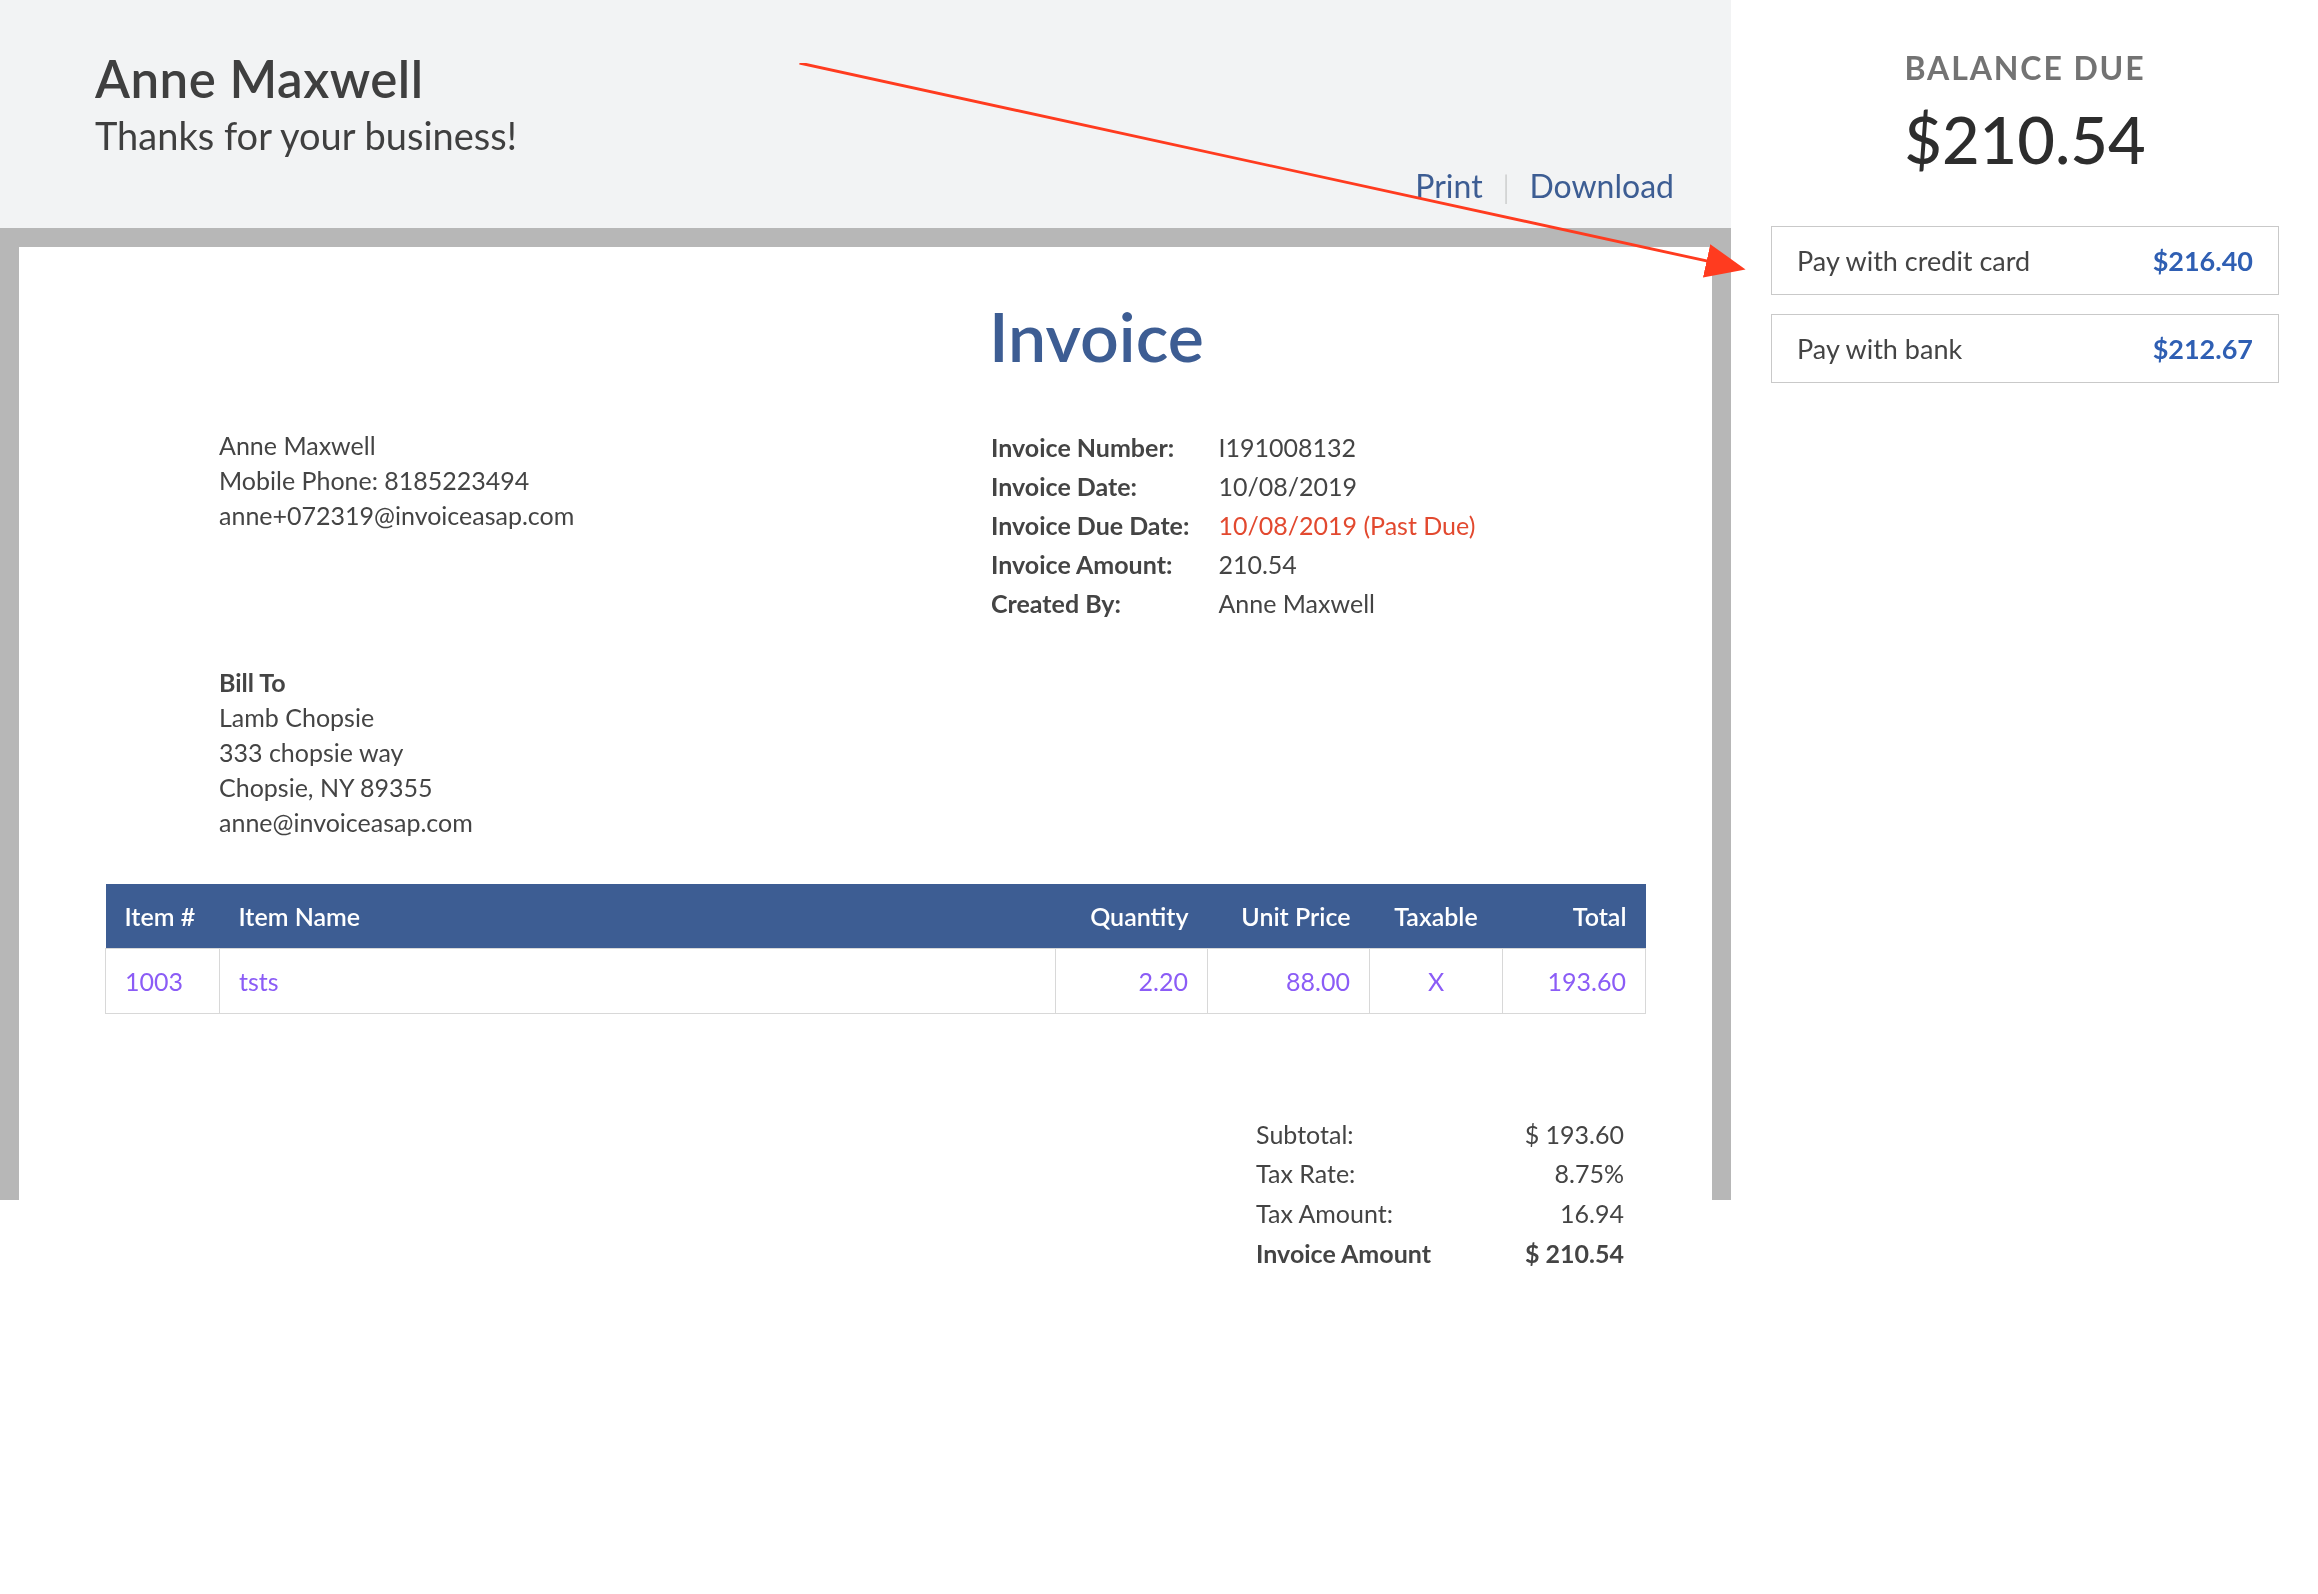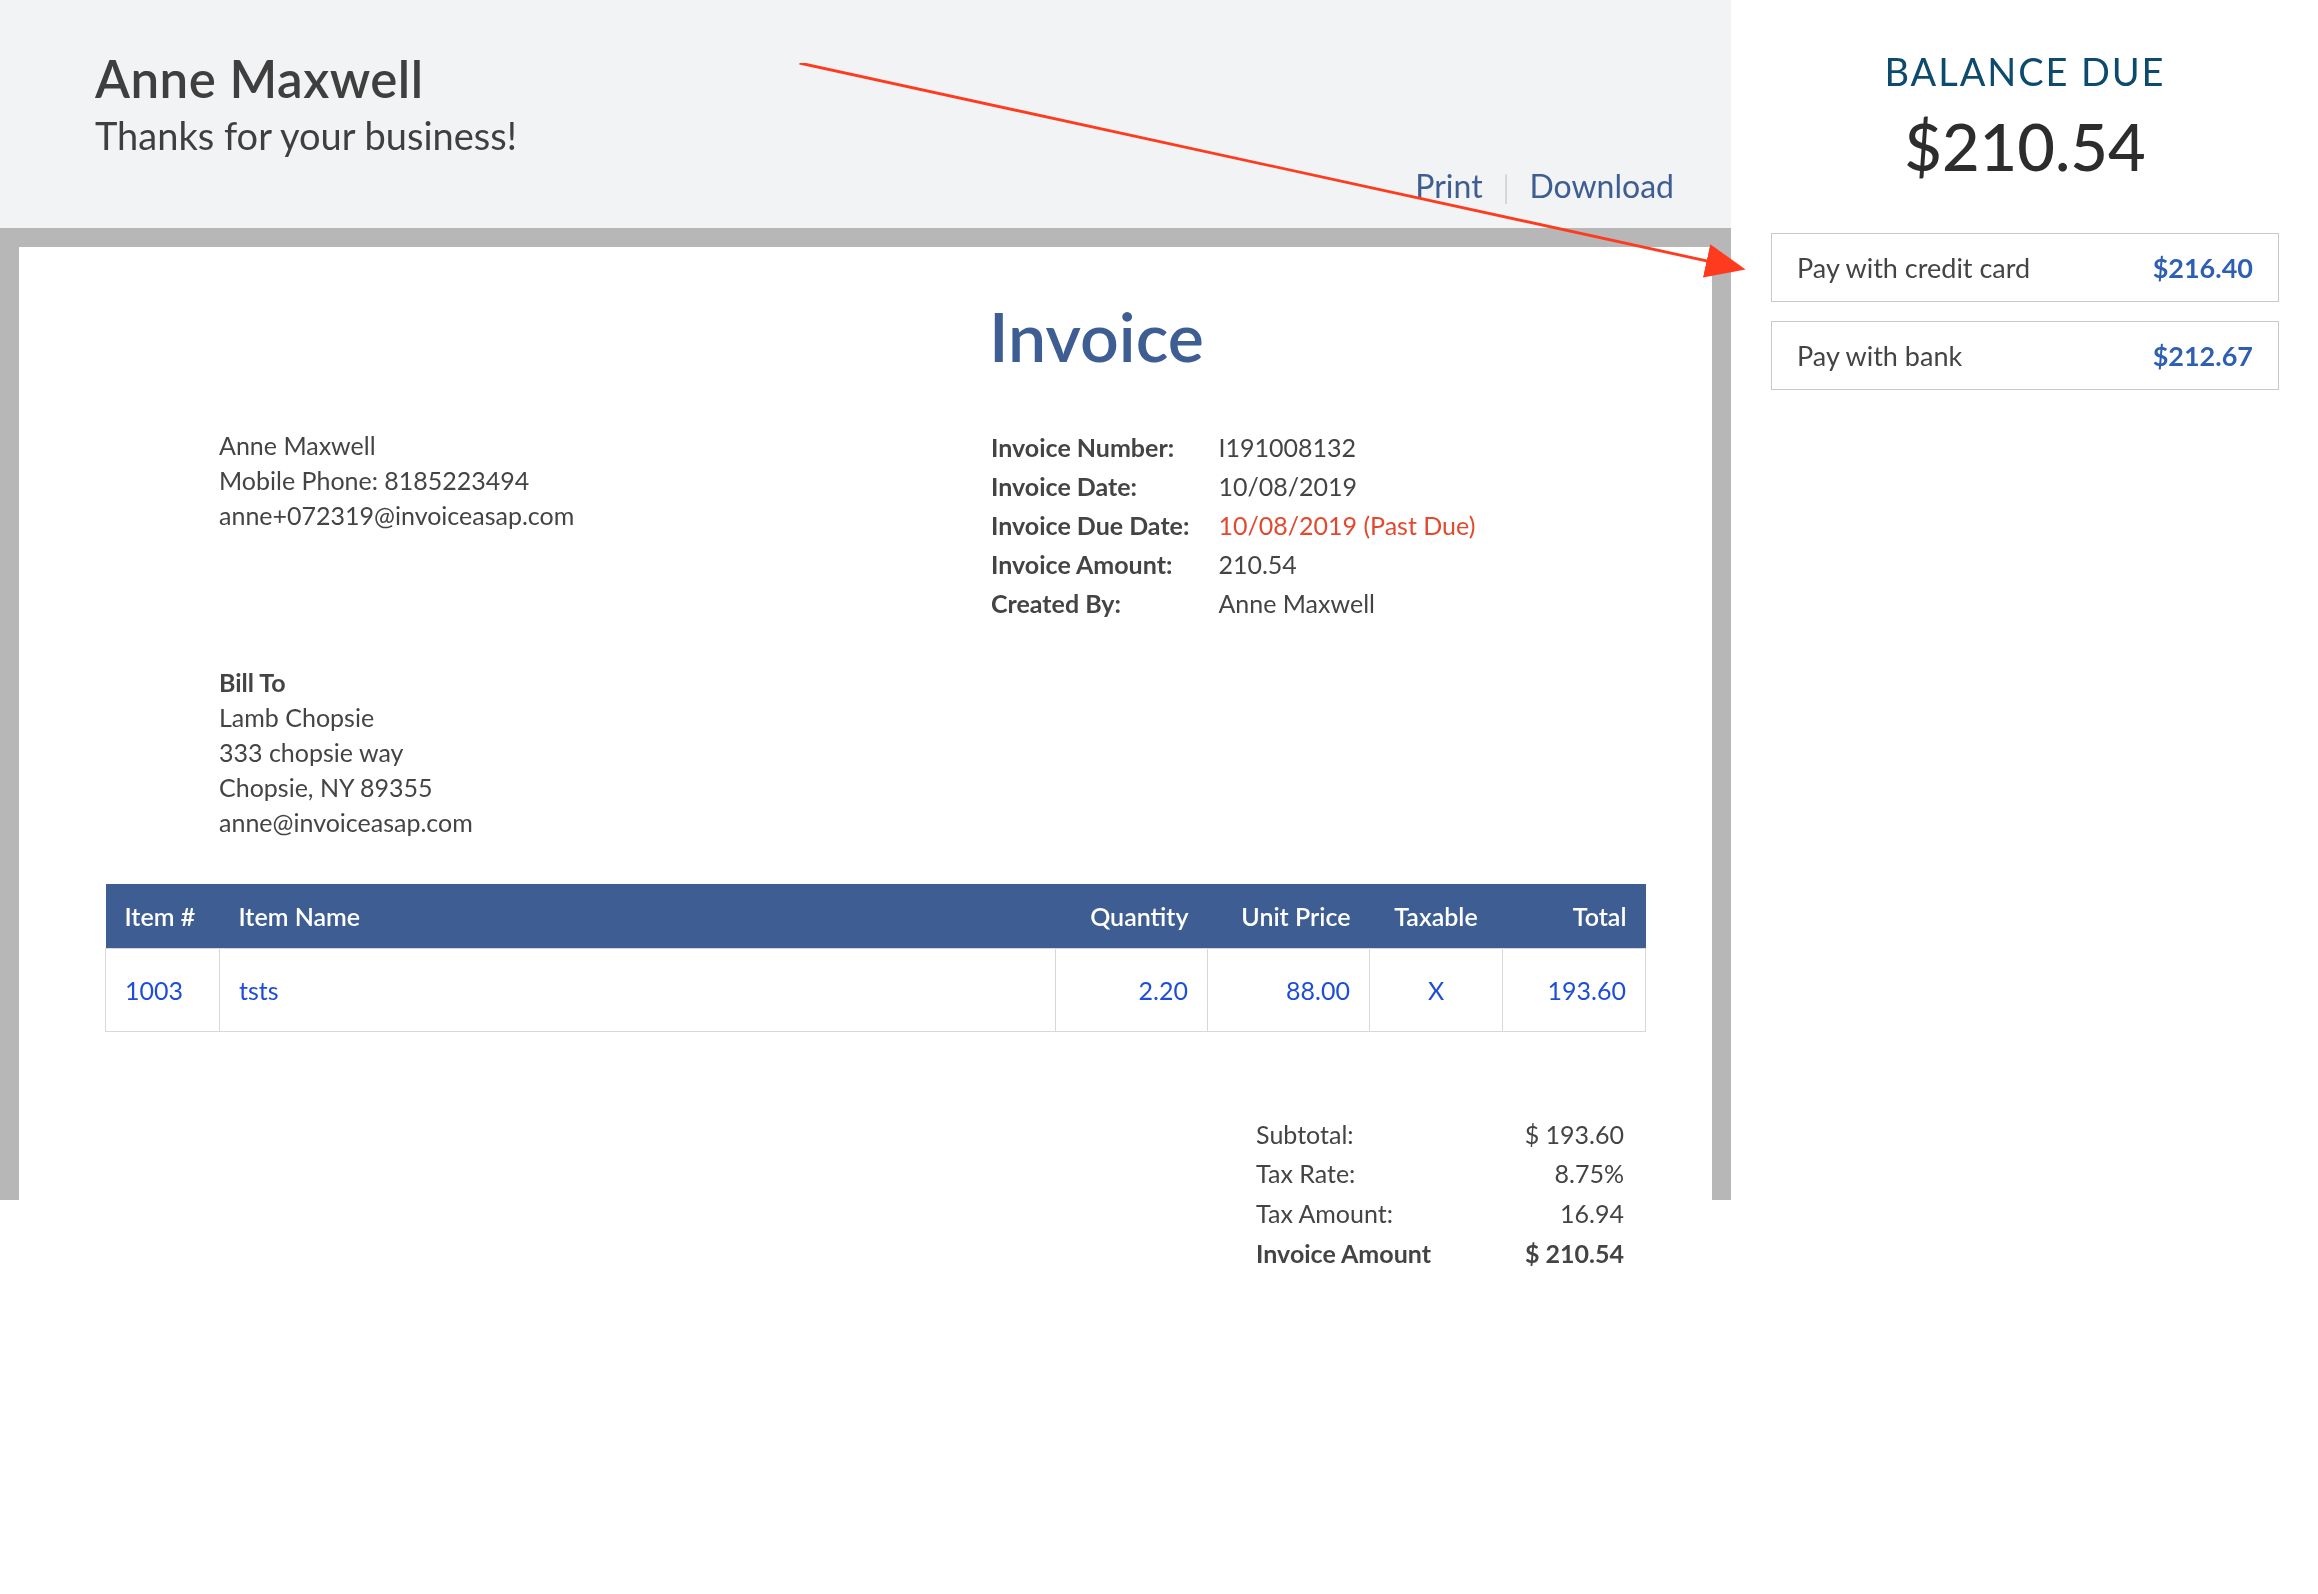--- a/index.html
+++ b/index.html
@@ -106,22 +106,22 @@
     background:#3d5d93;
     color:#fff;
     font-weight:600;
     text-align:left;
     padding:17px 19px;
   }
   table.items th.r, table.items td.r { text-align:right;}
   table.items th.c, table.items td.c { text-align:center;}
   table.items td {
     border:1px solid #d8d8d8;
-    padding:26px 19px;
-    color:#1d4ed8;
+    padding:17px 19px;
+    color:#8b5cf6;
   }
   .totals {
     position:absolute;
     right:86px;
     top:866px;
     font-size:25px;
     color:#444;
   }
   .totals td { padding:3.8px 0;}
   .totals td.lbl { padding-right:67px;}
@@ -129,24 +129,24 @@
   .totals tr.strong td { font-weight:700;}
   .right-col {
     position:absolute;
     left:1731px; top:0;
     width:588px; height:1594px;
     background:#fff;
     padding:48px 40px;
   }
   .bal-label {
     text-align:center;
-    font-size:38px;
+    font-size:32px;
     letter-spacing:1.9px;
-    color:#0c4a6e;
-    font-weight:400;
+    color:#737373;
+    font-weight:700;
   }
   .bal-amount {
     text-align:center;
     font-size:65px;
     font-weight:500;
     color:#2d2d2d;
     margin-top:13.3px;
     margin-bottom:48px;
   }
   .pay-btn {

